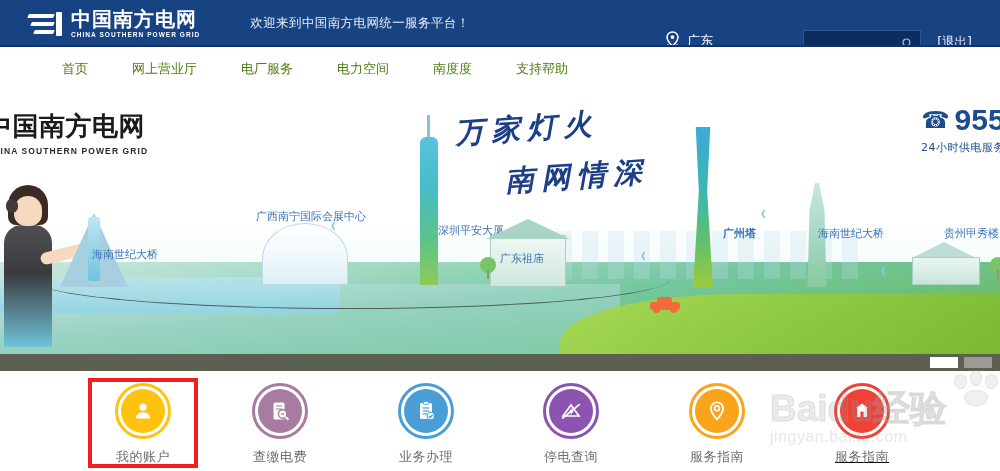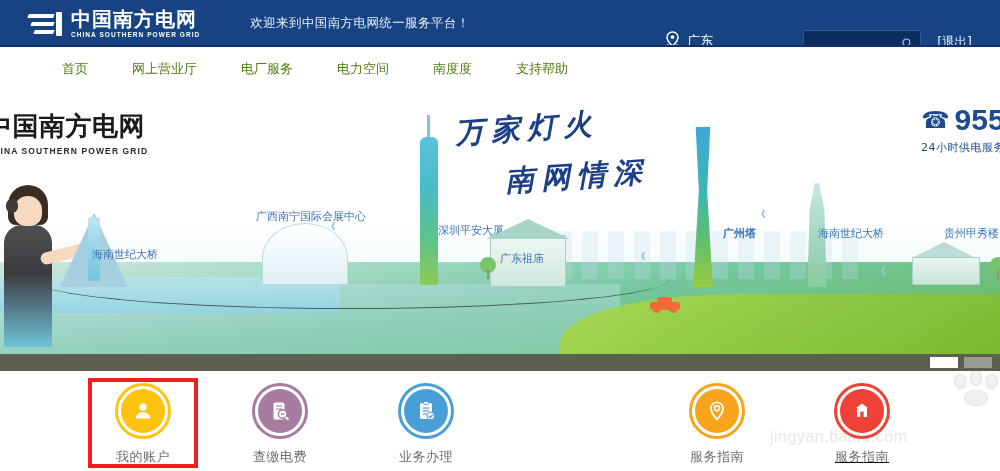--- a/index.html
+++ b/index.html
@@ -526,20 +526,32 @@
           <line x1="8" y1="7" x2="14" y2="7" stroke="#a87ba1" stroke-width="1.1"></line>
           <line x1="8" y1="10" x2="14" y2="10" stroke="#a87ba1" stroke-width="1.1"></line>
           <circle cx="14.6" cy="15" r="4.2" fill="#ffffff" stroke="#a87ba1" stroke-width="1.4"></circle>
           <line x1="13" y1="15" x2="16.2" y2="15" stroke="#a87ba1" stroke-width="1.4"></line>
           <line x1="17.6" y1="18" x2="20.4" y2="20.8" stroke="#ffffff" stroke-width="2"></line>
         </svg>
       </div>
       <div class="qlabel">查缴电费</div>
     </div>
 
+    <div class="qitem" style="left:523px;">
+      <div class="qicon" style="color:#8c54b0;">
+        <span class="qring"></span>
+          <span class="qcore"></span>
+        <svg class="qglyph" viewBox="0 0 24 24" width="24" height="24">
+          <path d="M4 17 L12 6 L20 17 Z" fill="none" stroke="#ffffff" stroke-width="1.7"></path>
+          <path d="M12.8 8.4 L9.6 13.4 h2.6 l-1 3.6 3.4-5.1h-2.6z" fill="#ffffff"></path>
+          <line x1="3.2" y1="19.6" x2="20.8" y2="5.2" stroke="#ffffff" stroke-width="1.7"></line>
+        </svg>
+      </div>
+      <div class="qlabel">停电查询</div>
+    </div>
 
     <div class="qitem" style="left:669px;">
       <div class="qicon" style="color:#f9a41b;">
         <span class="qring"></span>
           <span class="qcore"></span>
         <svg class="qglyph" viewBox="0 0 24 24" width="24" height="24">
           <path d="M12 3.4c-3.4 0-6.1 2.6-6.1 5.9 0 4.4 6.1 11.2 6.1 11.2s6.1-6.8 6.1-11.2c0-3.3-2.7-5.9-6.1-5.9z" fill="none" stroke="#ffffff" stroke-width="1.8"></path>
           <circle cx="12" cy="9.2" r="2.5" fill="none" stroke="#ffffff" stroke-width="1.6"></circle>
         </svg>
       </div>
@@ -562,16 +574,17 @@
 
   <div class="qhighlight"></div>
 
   <div class="watermark">
     <div class="wm-paw">
       <i style="left:2px;  top:4px;  width:13px; height:15px;"></i>
       <i style="left:18px; top:0px;  width:12px; height:16px;"></i>
       <i style="left:33px; top:4px;  width:13px; height:15px;"></i>
       <i style="left:12px; top:20px; width:24px; height:16px;"></i>
     </div>
+    <div class="wm-text">Baidu经验</div>
     <div class="wm-sub">jingyan.baidu.com</div>
   </div>
 
 </div>
 
 </body></html>

